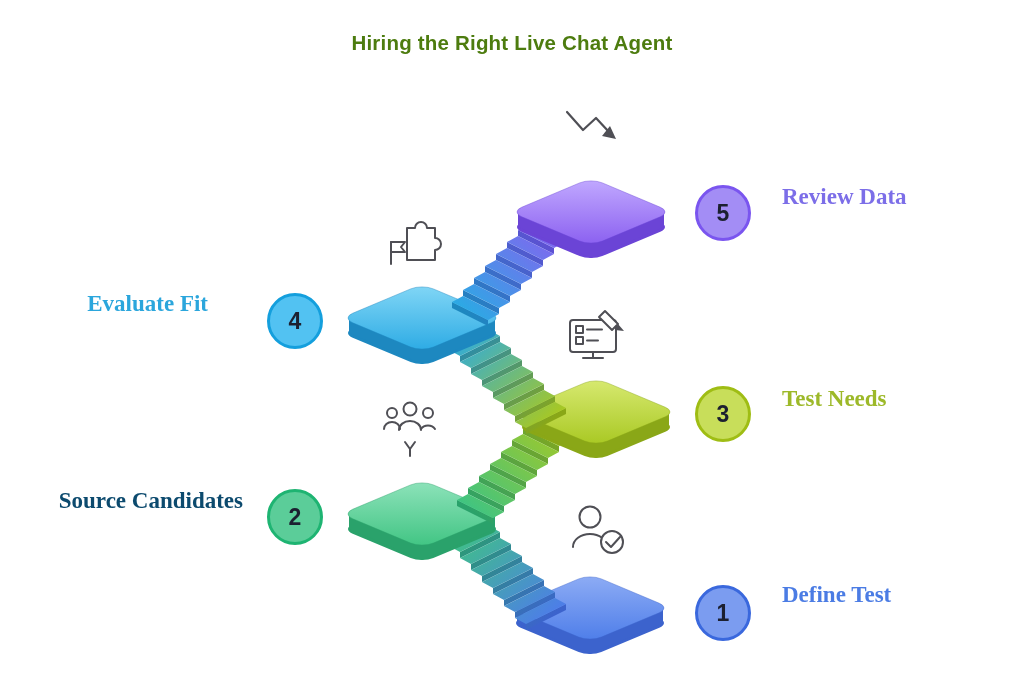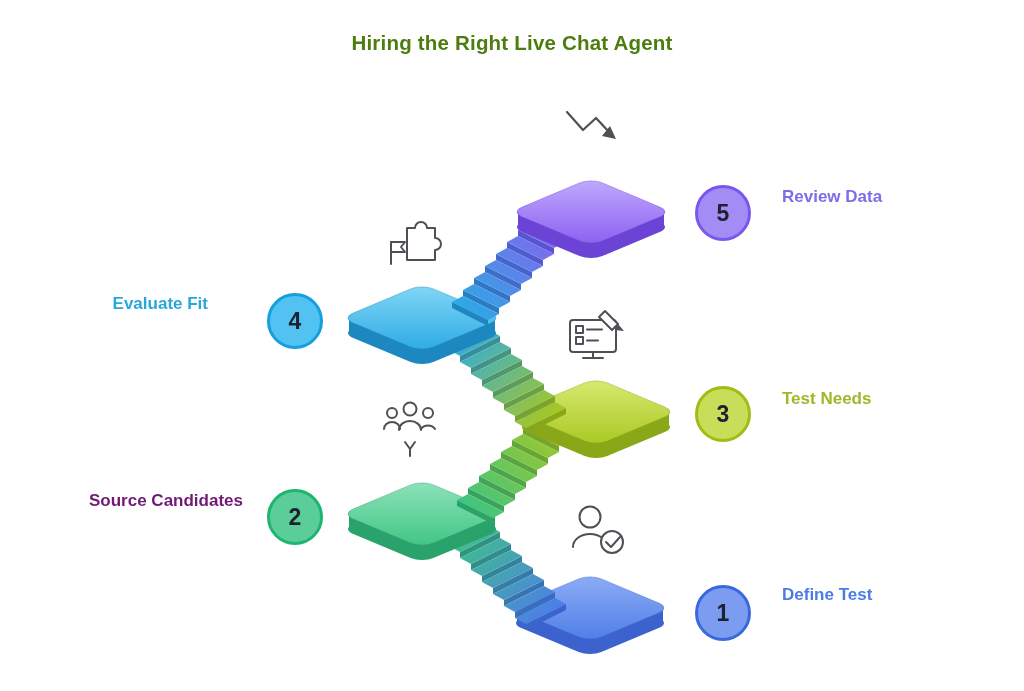--- a/index.html
+++ b/index.html
@@ -4,21 +4,21 @@
 <style>
   html,body{margin:0;padding:0;background:#ffffff;}
   .stage{position:relative;width:1024px;height:691px;background:#fff;overflow:hidden;
          font-family:"Liberation Sans",sans-serif;}
   .title{position:absolute;top:31px;left:0;width:100%;text-align:center;
          font-size:20.5px;font-weight:bold;color:#4d7c0f;letter-spacing:.2px;}
   .diagram{position:absolute;left:0;top:0;}
   .badge{position:absolute;width:56px;height:56px;border-radius:50%;border:3px solid;
          box-sizing:border-box;display:flex;align-items:center;justify-content:center;
          font-size:23px;font-weight:bold;color:#1c2030;}
-  .slabel{position:absolute;font-size:17px;font-weight:bold;white-space:nowrap;line-height:20px;}
+  .slabel{position:absolute;font-size:23px;font-weight:bold;white-space:nowrap;line-height:20px;font-family:Liberation Serif, serif;}
   .b1{left:695px;top:585px}.b2{left:267px;top:489px}.b3{left:695px;top:386px}
   .b4{left:267px;top:293px}.b5{left:695px;top:185px}
   .l1{left:782px;top:585px}.l2{right:781px;top:491px;text-align:right}
   .l3{left:782px;top:389px}.l4{right:816px;top:294px;text-align:right}
   .l5{left:782px;top:187px}
 </style>
 </head>
 <body>
 
 <div class="stage">
@@ -184,18 +184,18 @@
     <span>3</span>
   </div>
   <div class="badge b4" style="background:#52c2f2;border-color:#149fdd">
     <span>4</span>
   </div>
   <div class="badge b5" style="background:#a38df5;border-color:#7a55ef">
     <span>5</span>
   </div>
 
   <div class="slabel l1" style="color:#4b7ce4">Define Test</div>
-  <div class="slabel l2" style="color:#701a75">Source Candidates</div>
+  <div class="slabel l2" style="color:#0c4a6e">Source Candidates</div>
   <div class="slabel l3" style="color:#9db929">Test Needs</div>
   <div class="slabel l4" style="color:#2ba6dc">Evaluate Fit</div>
   <div class="slabel l5" style="color:#7c6ee8">Review Data</div>
 
 </div>
 
 </body></html>

